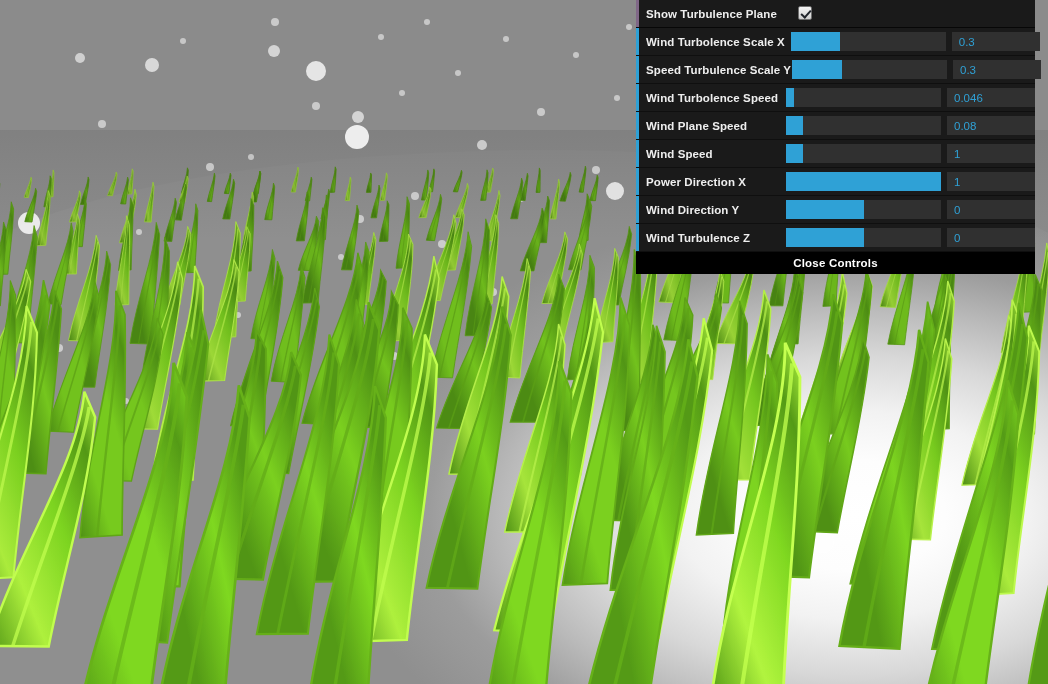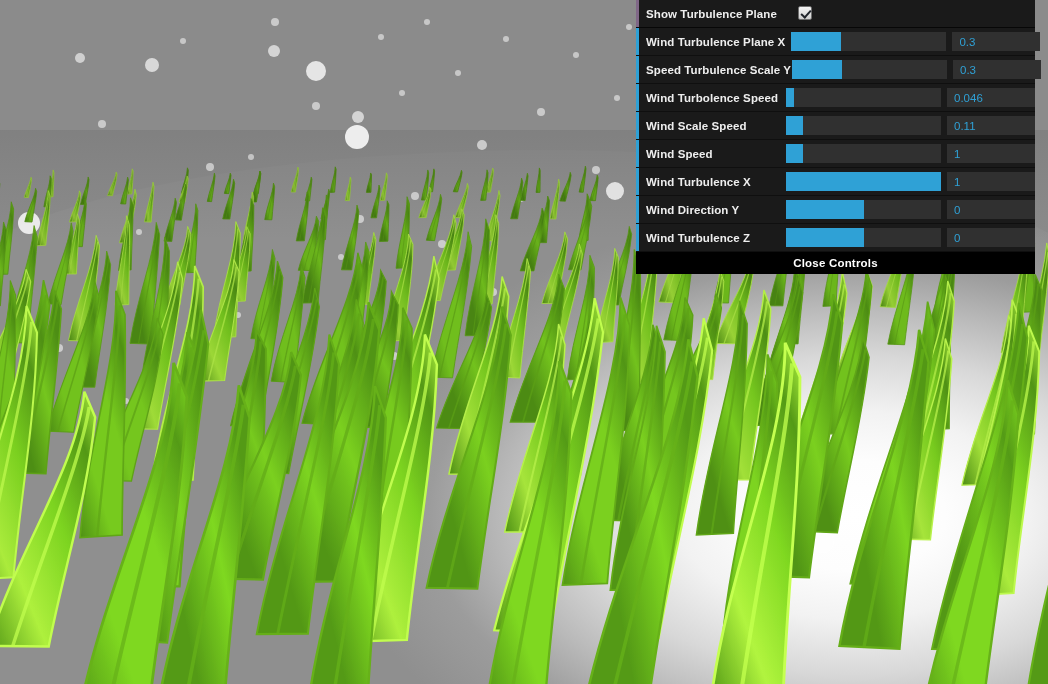--- a/index.html
+++ b/index.html
@@ -3810,21 +3810,21 @@
     <div id="guiRows">
         <div class="row first">
           <div class="accent"></div>
           <div class="label">Show Turbulence Plane</div>
           <div class="ctrl">
             <div class="checkbox-wrap"><div class="cbox"></div></div>
           </div>
         </div>
         <div class="row">
           <div class="accent"></div>
-          <div class="label">Wind Turbulence Plane X</div>
+          <div class="label">Wind Turbolence Scale X</div>
           <div class="ctrl">
             <div class="slider">
               <div class="fill" style="width: 32%;"></div>
             </div>
             <div class="numbox">0.3</div>
           </div>
         </div>
         <div class="row">
           <div class="accent"></div>
           <div class="label">Speed Turbulence Scale Y</div>
@@ -3840,41 +3840,41 @@
           <div class="label">Wind Turbolence Speed</div>
           <div class="ctrl">
             <div class="slider">
               <div class="fill" style="width: 5%;"></div>
             </div>
             <div class="numbox">0.046</div>
           </div>
         </div>
         <div class="row">
           <div class="accent"></div>
-          <div class="label">Wind Scale Speed</div>
+          <div class="label">Wind Plane Speed</div>
           <div class="ctrl">
             <div class="slider">
               <div class="fill" style="width: 11%;"></div>
             </div>
-            <div class="numbox">0.11</div>
+            <div class="numbox">0.08</div>
           </div>
         </div>
         <div class="row">
           <div class="accent"></div>
           <div class="label">Wind Speed</div>
           <div class="ctrl">
             <div class="slider">
               <div class="fill" style="width: 11%;"></div>
             </div>
             <div class="numbox">1</div>
           </div>
         </div>
         <div class="row">
           <div class="accent"></div>
-          <div class="label">Wind Turbulence X</div>
+          <div class="label">Power Direction X</div>
           <div class="ctrl">
             <div class="slider">
               <div class="fill" style="width: 100%;"></div>
             </div>
             <div class="numbox">1</div>
           </div>
         </div>
         <div class="row">
           <div class="accent"></div>
           <div class="label">Wind Direction Y</div>

